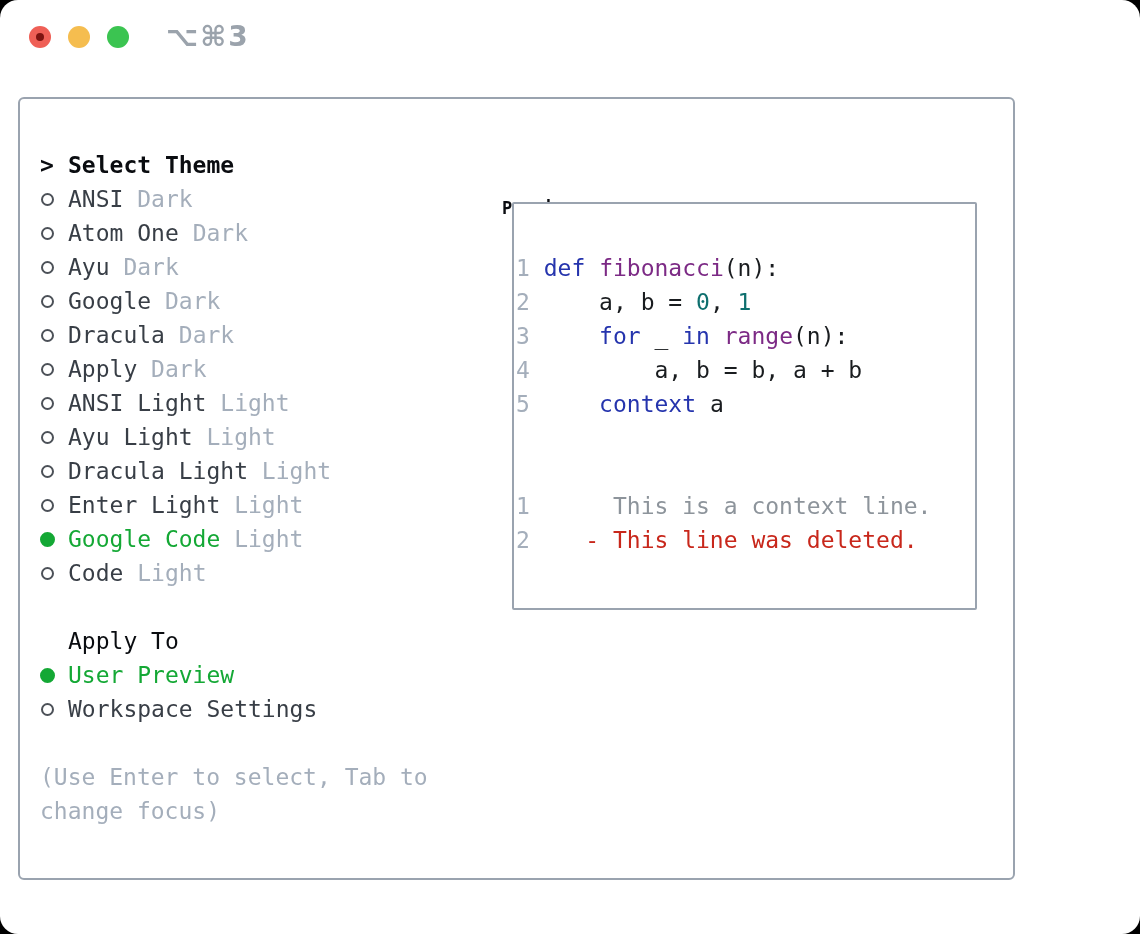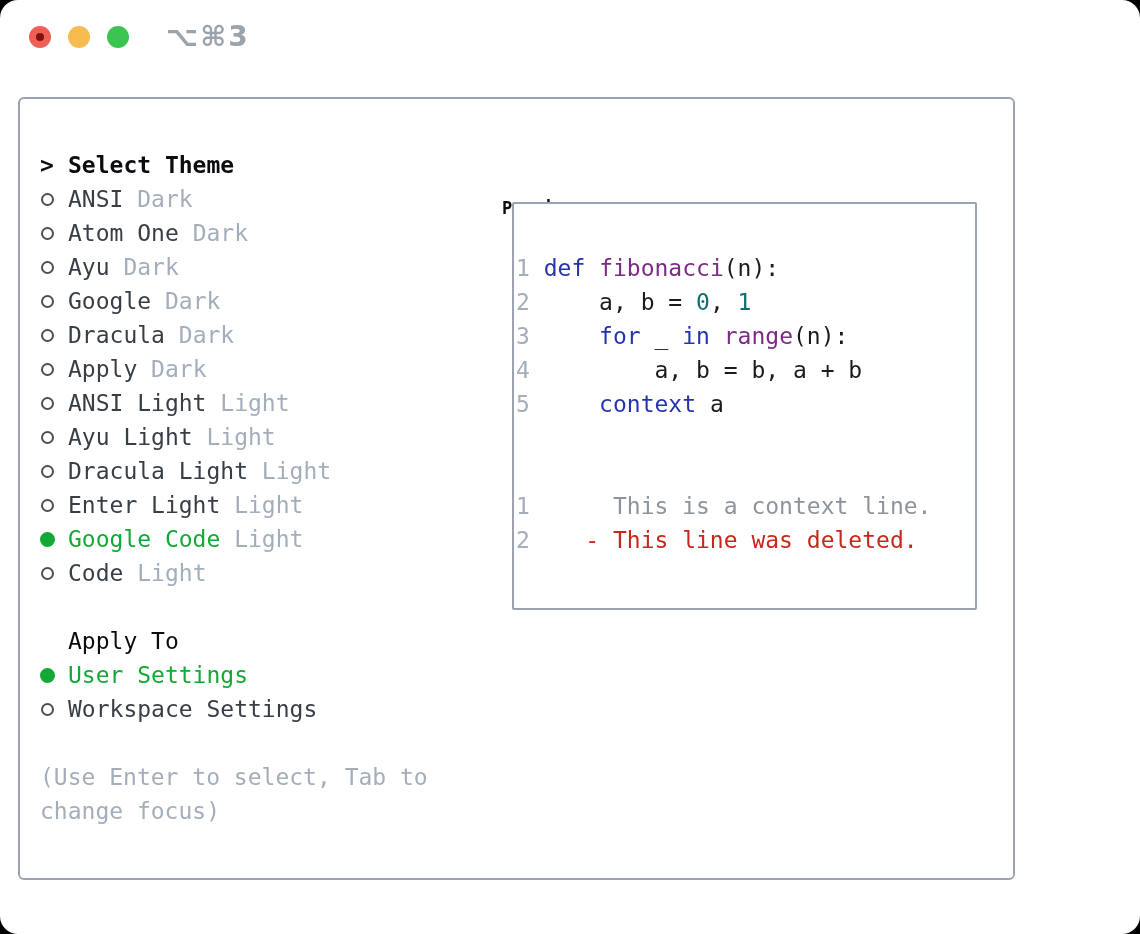--- a/index.html
+++ b/index.html
@@ -184,21 +184,21 @@
 
       <div class="lrow">
         <span class="marker"></span>
         <span class="label bold" style="font-weight:normal">Apply To</span>
       </div>
       <div id="apply-options">
           <div class="lrow">
             <span class="marker">
               <span class="circle filled"></span>
             </span>
-            <span class="label selected">User Settings</span>
+            <span class="label selected">User Preview</span>
           </div>
           <div class="lrow">
             <span class="marker">
               <span class="circle"></span>
             </span>
             <span class="label">Workspace Settings</span>
           </div>
         </div>
 
       <div class="lrow"></div>

